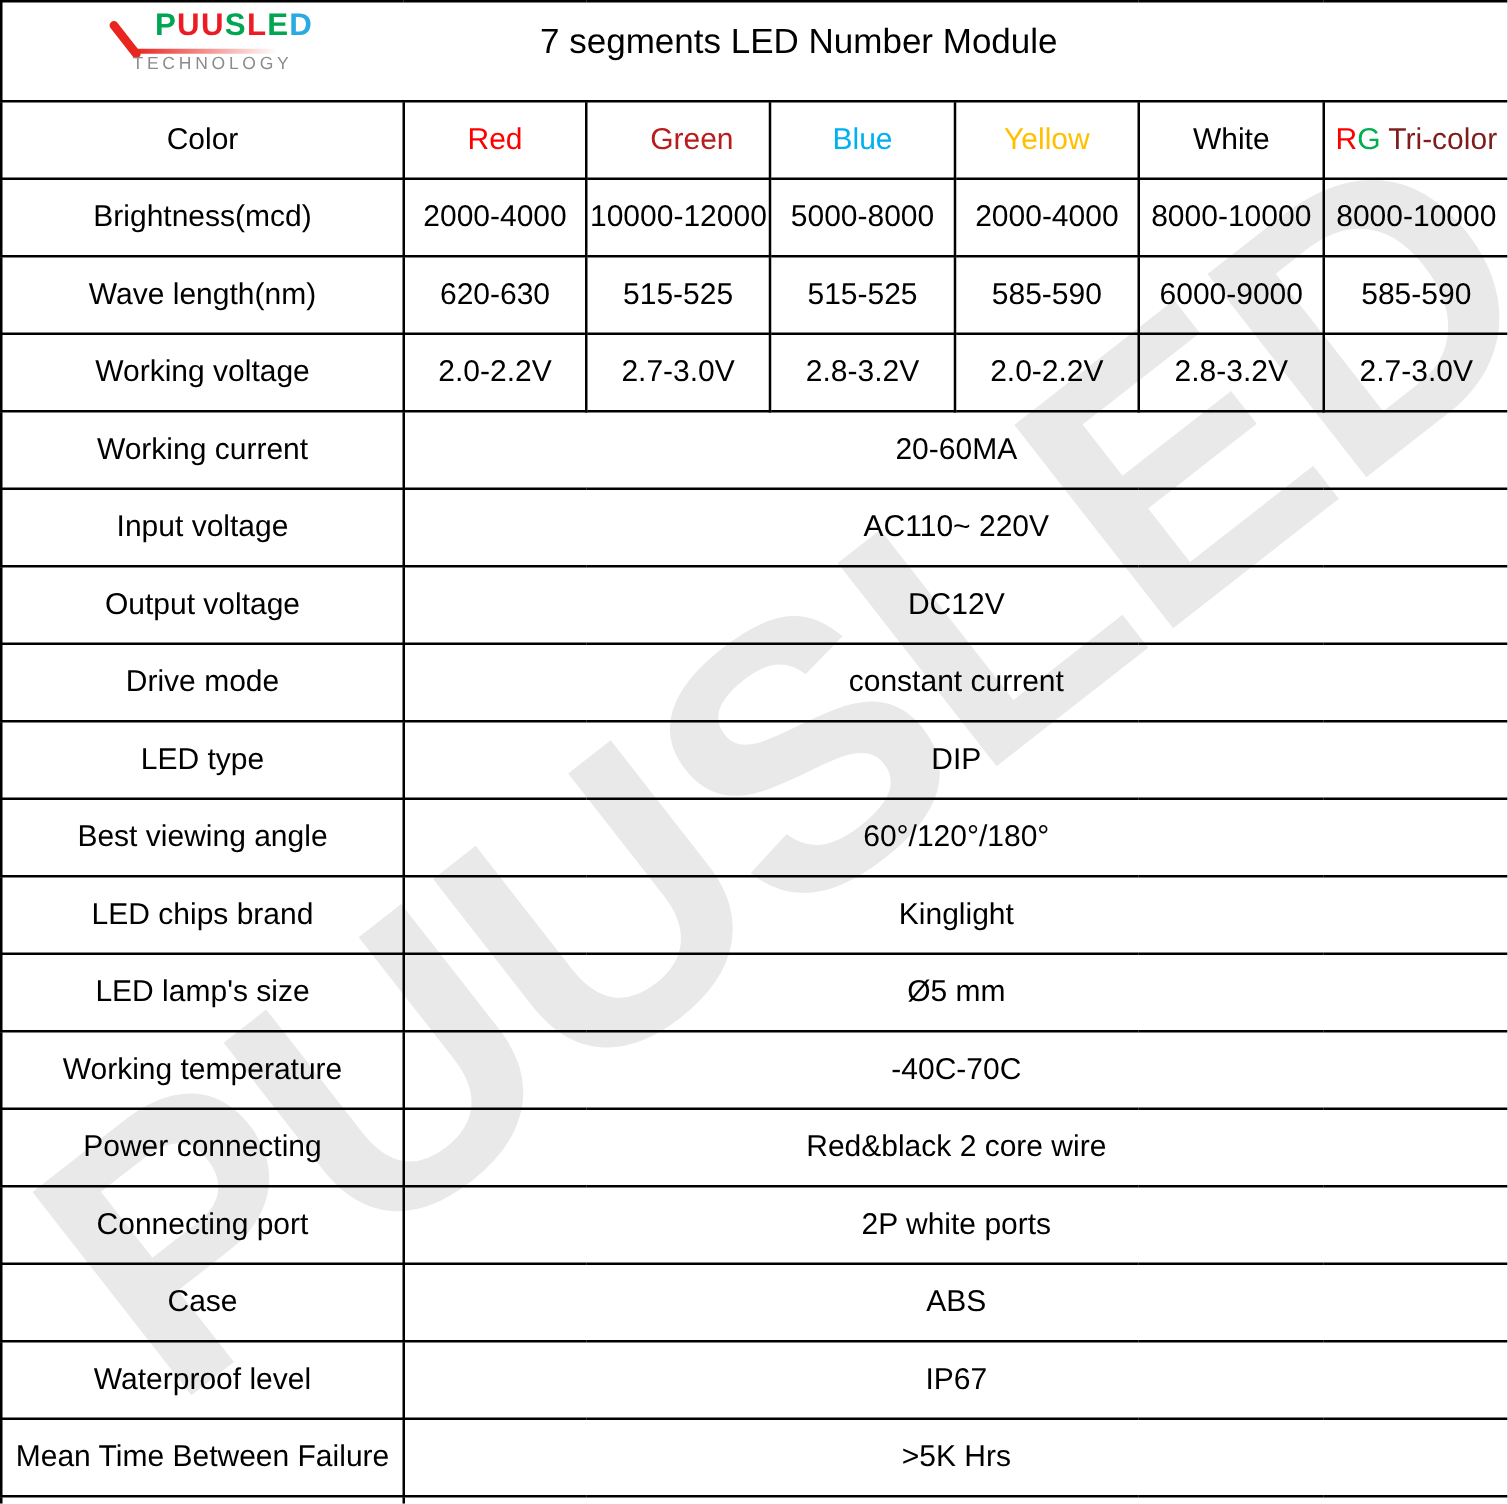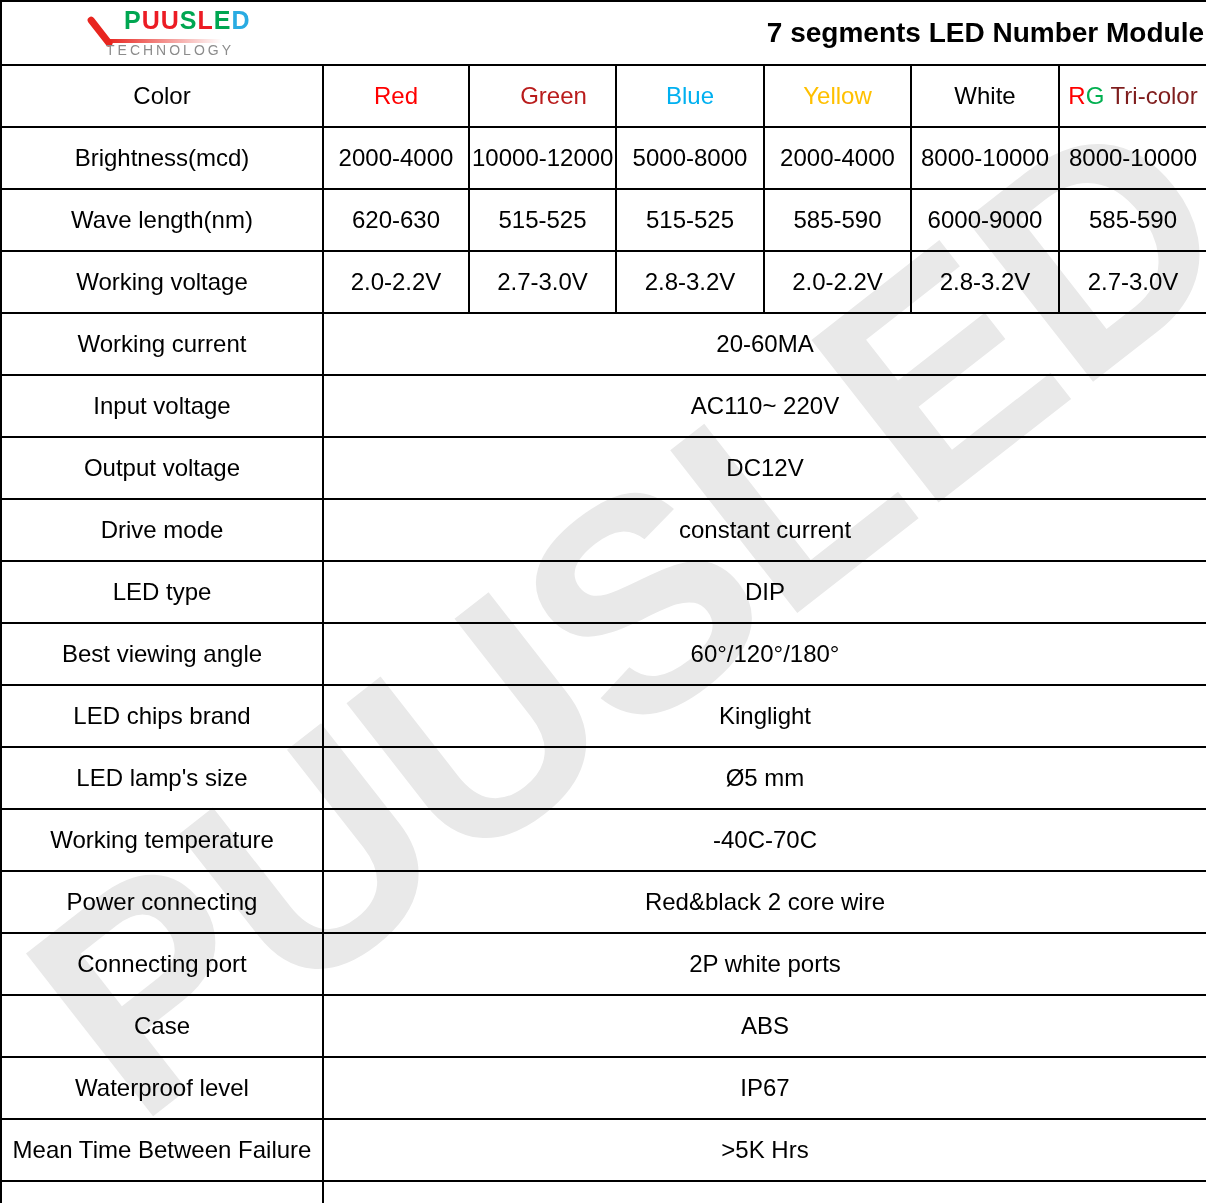--- a/index.html
+++ b/index.html
@@ -41,25 +41,25 @@
     overflow: hidden;
     white-space: nowrap;
   }
   tr.r td { height: 60px; }
   td.header-cell {
     height: 62px;
     position: relative;
     padding: 0;
   }
   .title {
-    height: 62px;
+    height: 78px;
     line-height: 62px;
-    text-align: right;
+    text-align: center;
     font-size: 28px;
-    font-weight: bold;
+    font-weight: normal;
     padding-left: 70px;
   }
   .logo {
     position: absolute;
     left: 84px;
     top: 3px;
     width: 170px;
     height: 56px;
     z-index: 3;
   }

